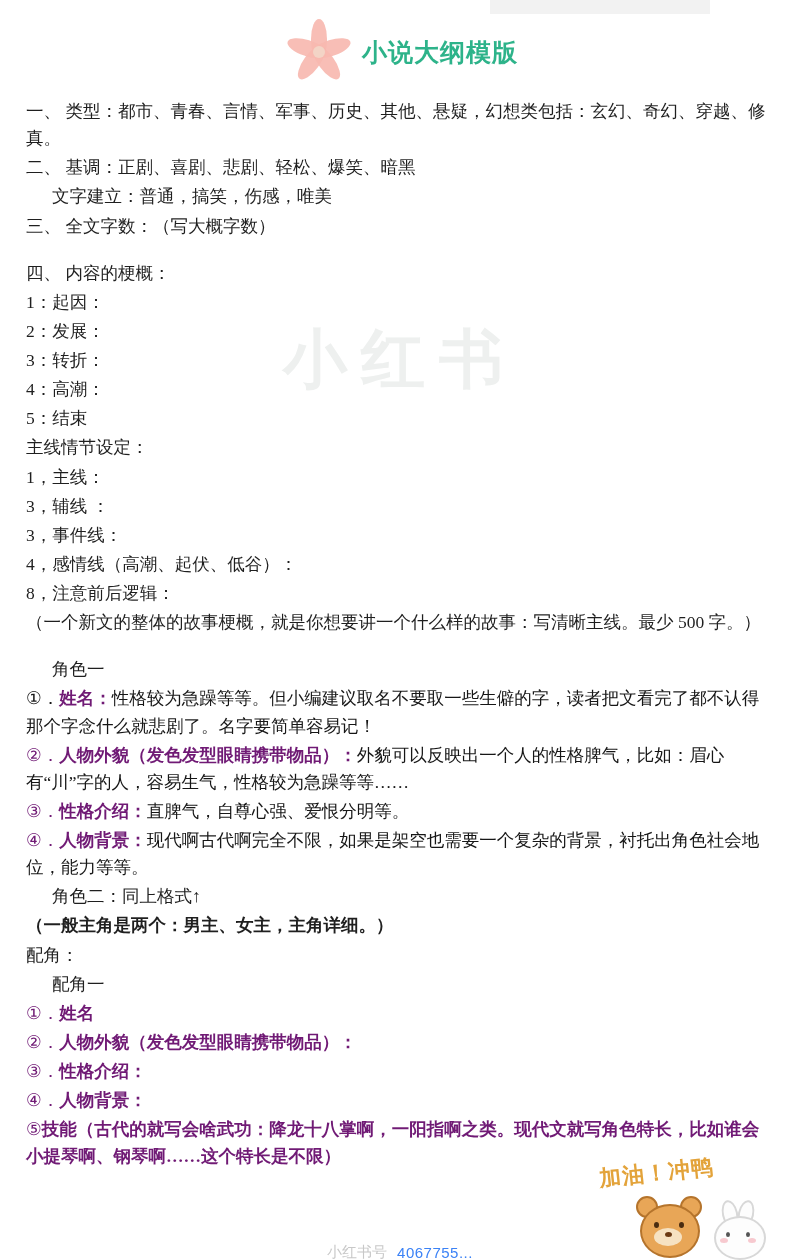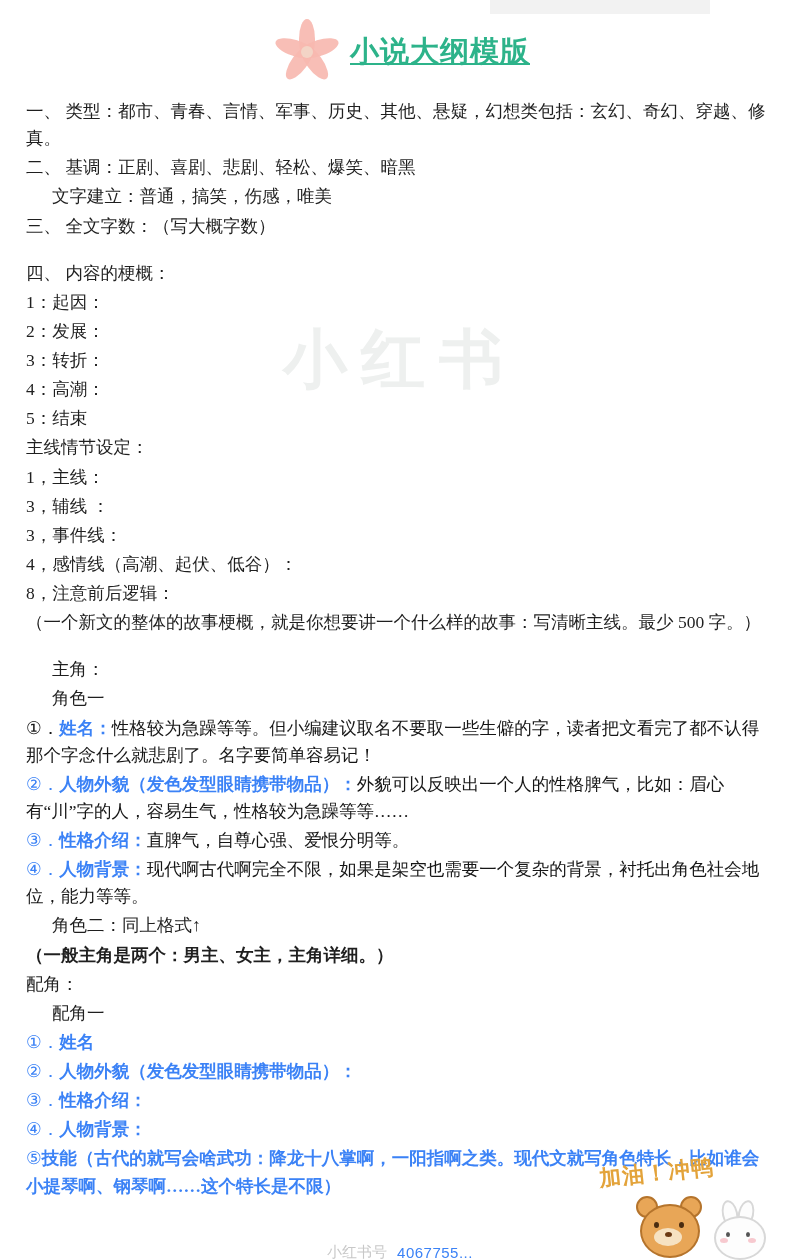--- a/index.html
+++ b/index.html
@@ -86,28 +86,27 @@
     position: absolute;
     left: 50%;
     top: 50%;
     width: 12px;
     height: 12px;
     margin: -6px 0 0 -6px;
     border-radius: 50%;
     background: #f3d4c6;
   }
   .doc-title {
-    font-size: 29px;
+    font-size: 25px;
     font-weight: bold;
     color: #2db38a;
     font-family: "Liberation Serif", serif;
     letter-spacing: 1px;
-    text-decoration: underline;
-  }
-  .green { color: #3b82f6; }
+  }
+  .green { color: #701a75; }
   .black { color: #161616; }
   .red-b { color: #c22c22; font-weight: bold; }
   .b { font-weight: bold; }
   .i1 { padding-left: 0px; }
   .i2 { padding-left: 26px; }
   .gap-m { height: 18px; }
   .flow {
     font-size: 17.5px;
     line-height: 1.55;
     color: #1f1f1f;
@@ -275,21 +274,20 @@
     <p class="flow black">主线情节设定：</p>
     <p class="flow black">1，主线：</p>
     <p class="flow black">3，辅线 ：</p>
     <p class="flow black">3，事件线：</p>
     <p class="flow black">4，感情线（高潮、起伏、低谷）：</p>
     <p class="flow black">8，注意前后逻辑：</p>
     <p class="flow black">（一个新文的整体的故事梗概，就是你想要讲一个什么样的故事：写清晰主线。最少 500 字。）</p>
 
     <div class="gap-m"></div>
 
-    <p class="flow green i2">主角：</p>
     <p class="flow green i2">角色一</p>
 
     <p class="flow">
       <span class="black">①．</span><span class="green b">姓名：</span><span class="black">性格较为急躁等等。但小编建议取名不要取一些生僻的字，读者把文看完了都不认得那个字念什么就悲剧了。名字要简单容易记！</span>
     </p>
 
     <p class="flow">
       <span class="green">②．</span><span class="green b">人物外貌（发色发型眼睛携带物品）：</span><span class="black">外貌可以反映出一个人的性格脾气，比如：眉心有“川”字的人，容易生气，性格较为急躁等等……</span>
     </p>
 

